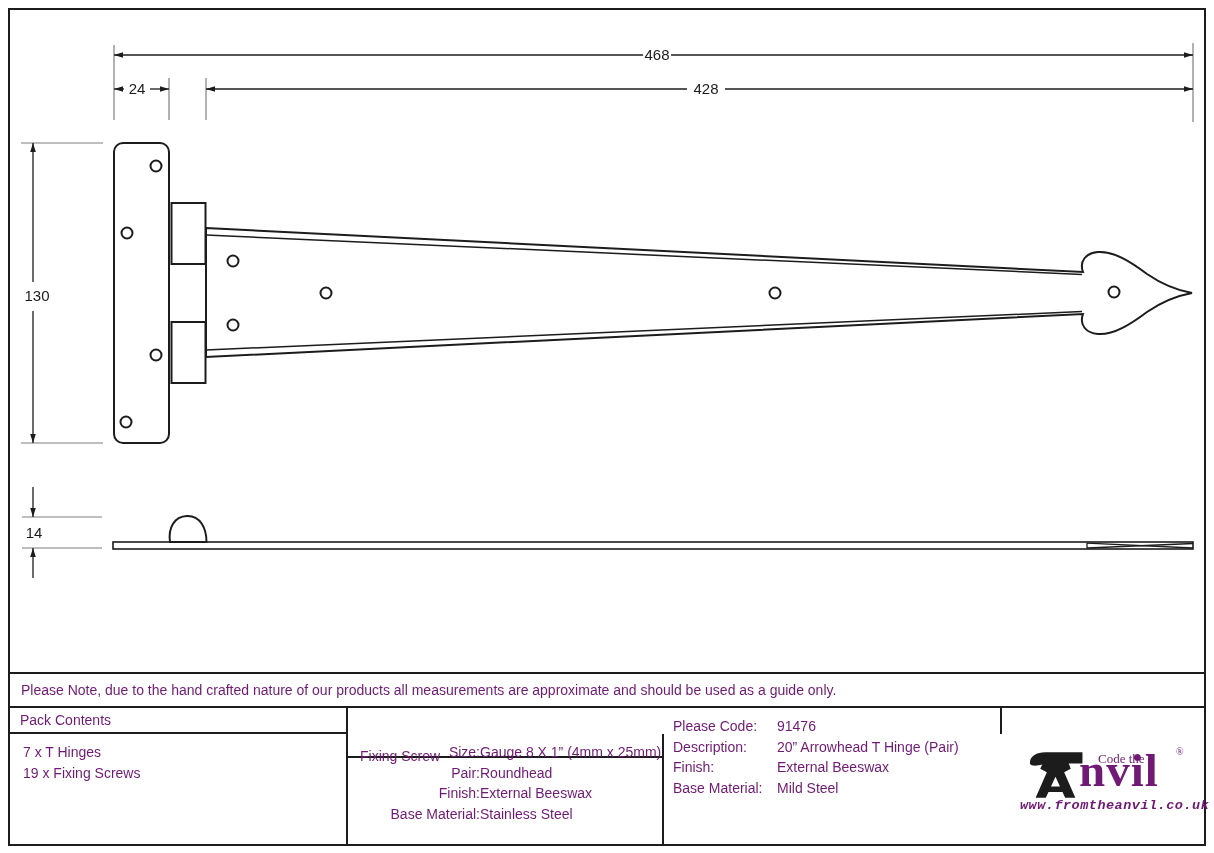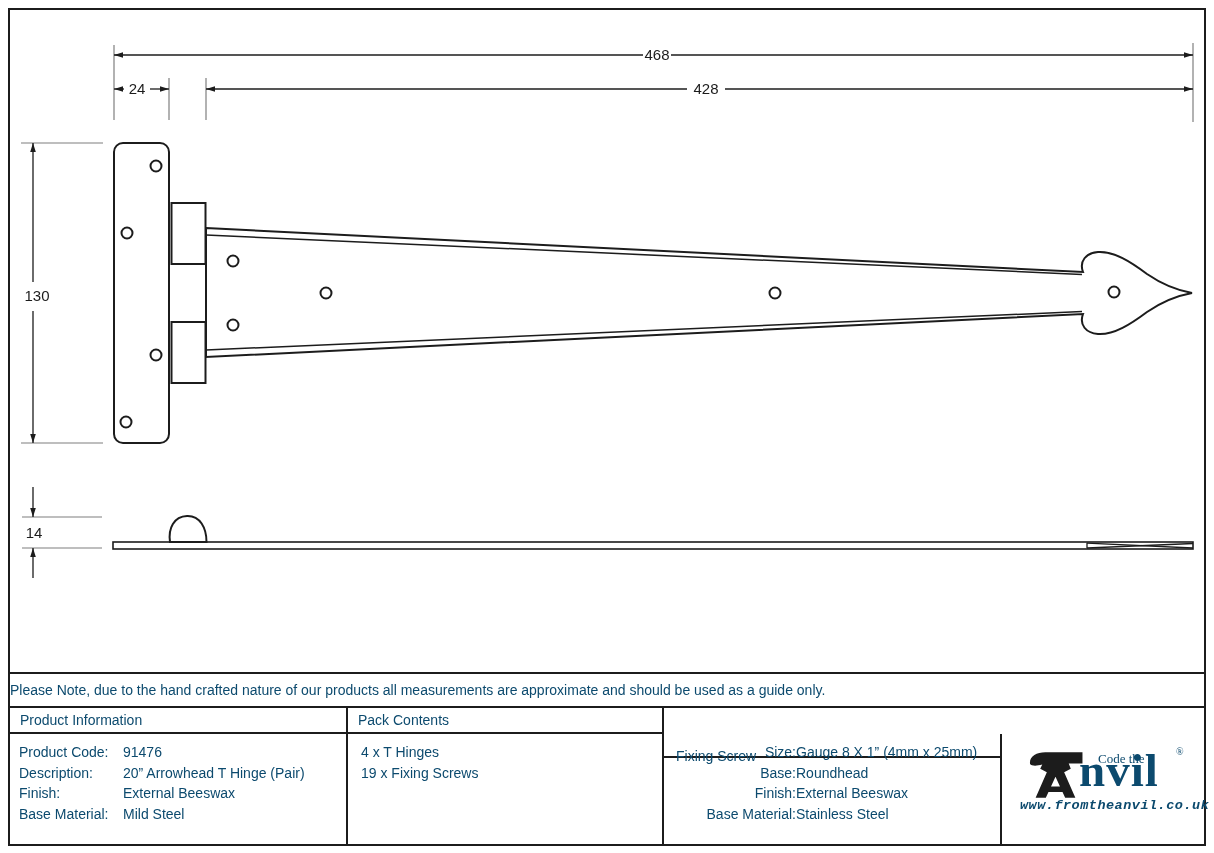--- a/index.html
+++ b/index.html
@@ -1,31 +1,31 @@
 <!DOCTYPE html>
 <html><head>
 <meta charset="utf-8">
 <style>
   html,body { margin:0; padding:0; background:#e8e8e8; }
   .stage {
     position:relative; width:1214px; height:853px; background:#ffffff;
-    font-family:"Liberation Sans", sans-serif; color:#0c4a6e; overflow:hidden;
+    font-family:"Liberation Sans", sans-serif; color:#701a75; overflow:hidden;
   }
   .frame {
     position:absolute; left:8px; top:8px; width:1198px; height:838px;
     border:2px solid #1c1c1c; box-sizing:border-box;
     display:flex; flex-direction:column; background:#fff;
   }
   .drawing { height:662px; flex:none; position:relative; }
   .drawing svg { position:absolute; left:0; top:0; }
   .dim-text { font-family:"Liberation Sans", sans-serif; font-size:15px; fill:#1c1c1c; }
 
   .note-row {
     flex:none; height:34px; border-top:2px solid #1c1c1c; box-sizing:border-box;
-    display:flex; align-items:center; font-size:14px;
+    display:flex; align-items:center; padding-left:11px; font-size:14px;
   }
   .spec-table {
     flex:1; border-top:2px solid #1c1c1c; box-sizing:border-box;
     display:grid; grid-template-columns:338px 316px 338px 1fr; grid-template-rows:26px 1fr;
   }
   .hcell {
     border-right:2px solid #1c1c1c; border-bottom:2px solid #1c1c1c; box-sizing:border-box;
     display:flex; align-items:center; font-size:14px; padding-left:10px;
   }
   .hcell.pack { }
@@ -165,23 +165,20 @@
         </g>
       </svg>
     </div>
 
     <div class="note-row">
       <span>Please Note, due to the hand crafted nature of our products all measurements are approximate and should be used as a guide only.</span>
     </div>
 
     <div class="spec-table">
 
-      <div class="hcell">
-        <span>Product Information</span>
-      </div>
       <div class="hcell pack">
         <span>Pack Contents</span>
       </div>
       <div class="hcell fix">
         <span>Fixing Screw</span>
       </div>
 
       <div class="logo-cell">
         <div class="logo">
           <svg class="anvil-svg" width="56" height="50" viewBox="0 0 110 95">
@@ -190,49 +187,49 @@
           </svg>
           <span class="brand-text">nvil</span>
           <span class="from-the"><span>Code the</span><span class="dia">♦</span></span>
           <span class="reg-mark">®</span>
           <div class="logo-url">www.fromtheanvil.co.uk</div>
         </div>
       </div>
 
       <div class="bcell col-prod">
         <div class="kv">
-          <span class="k">Product Code:</span>
+          <span class="k">Please Code:</span>
           <span class="v">91476</span>
         </div>
         <div class="kv">
           <span class="k">Description:</span>
           <span class="v">20” Arrowhead T Hinge (Pair)</span>
         </div>
         <div class="kv">
           <span class="k">Finish:</span>
           <span class="v">External Beeswax</span>
         </div>
         <div class="kv">
           <span class="k">Base Material:</span>
           <span class="v">Mild Steel</span>
         </div>
       </div>
 
       <div class="bcell col-pack">
-        <div>4 x T Hinges</div>
+        <div>7 x T Hinges</div>
         <div>19 x Fixing Screws</div>
       </div>
 
       <div class="bcell col-fix">
         <div class="kv">
           <span class="k">Size:</span>
           <span class="v">Gauge 8 X 1” (4mm x 25mm)</span>
         </div>
         <div class="kv">
-          <span class="k">Base:</span>
+          <span class="k">Pair:</span>
           <span class="v">Roundhead</span>
         </div>
         <div class="kv">
           <span class="k">Finish:</span>
           <span class="v">External Beeswax</span>
         </div>
         <div class="kv">
           <span class="k">Base Material:</span>
           <span class="v">Stainless Steel</span>
         </div>

